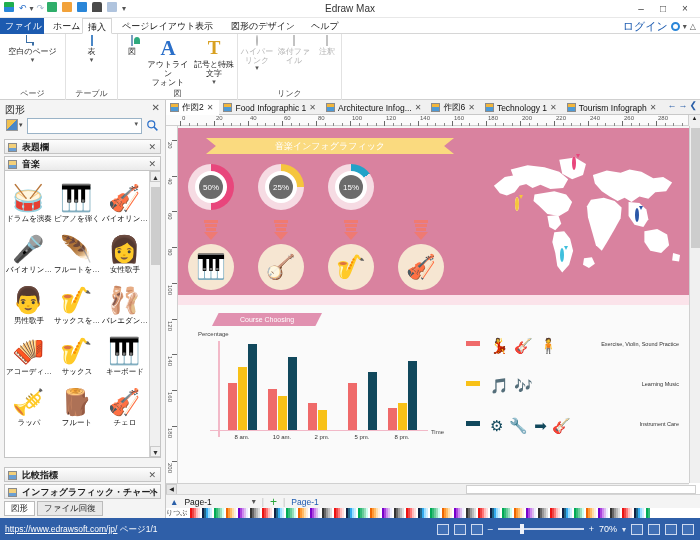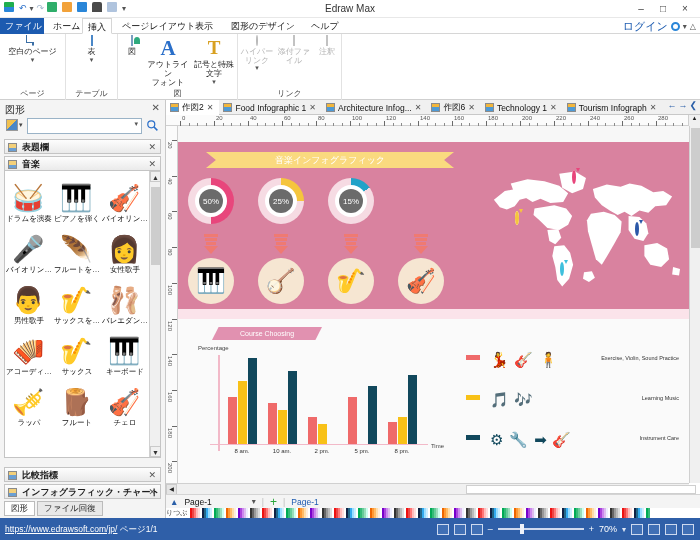--- a/index.html
+++ b/index.html
@@ -163,21 +163,21 @@
     background:#fbfbfb; border-right:1px solid #cfcfcf;
   }
   .vtickmaj{position:absolute;right:0;height:1px;width:5px;background:#6a6a6a;}
   .vlab{position:absolute;left:1px;font-size:6px;color:#555;
       writing-mode:vertical-rl; text-orientation:mixed; line-height:6px;}
 
   .canvaswrap {
     position:absolute; left:178px; top:126px; right:11px; bottom:57px;
     background:#f7f7f7; overflow:hidden;
   }
-  .page { position:absolute; left:0; top:16px; width:100%; height:100%; background:#5eead4; }
+  .page { position:absolute; left:0; top:2px; width:100%; height:100%; background:#5eead4; }
 
   
   .pink { position:absolute; left:0; top:0; width:100%; height:167px; background:#d9829f; }
   .pinkfoot { position:absolute; left:0; top:167px; width:100%; height:10px; background:#fbe3ea; }
 
   .ribbonbanner {
     position:absolute; left:28px; top:10px; width:248px; height:16px;
     background:#fada7f; color:#fff; font-size:9px; text-align:center; line-height:16px;
     clip-path:polygon(0 0,100% 0,96% 50%,100% 100%,0 100%,4% 50%);
   }

